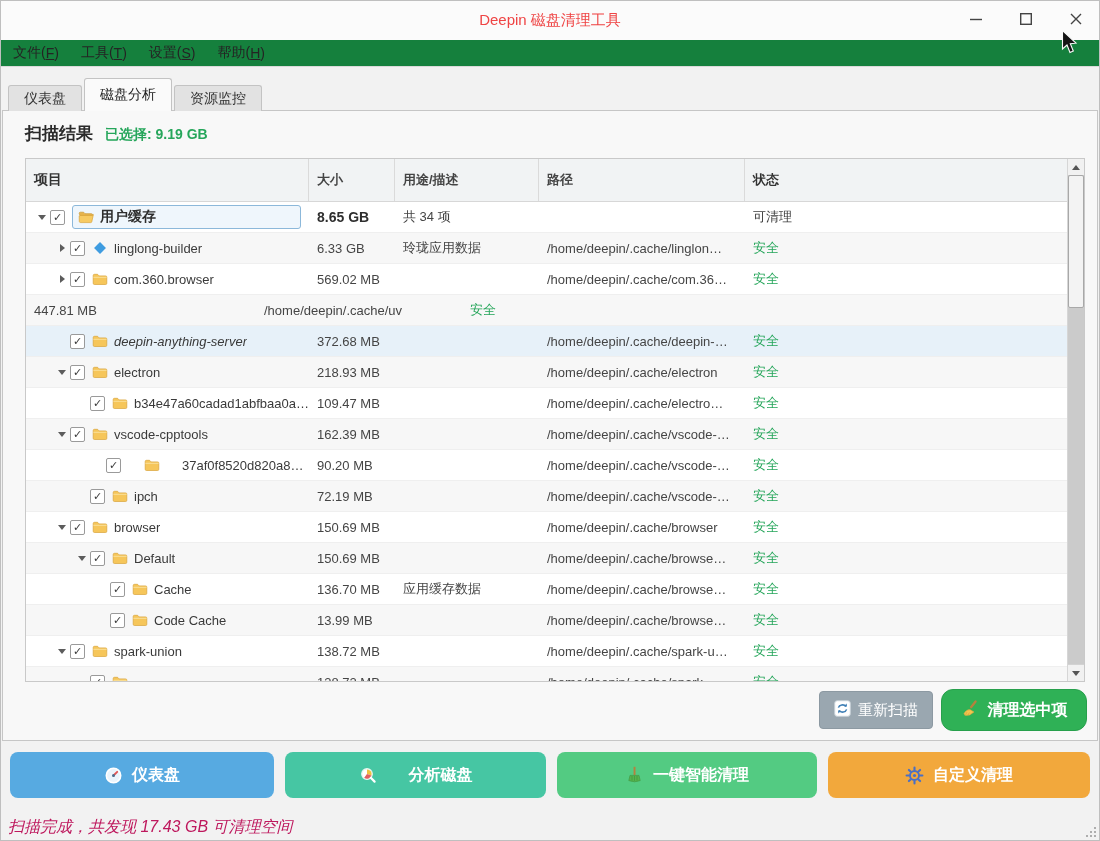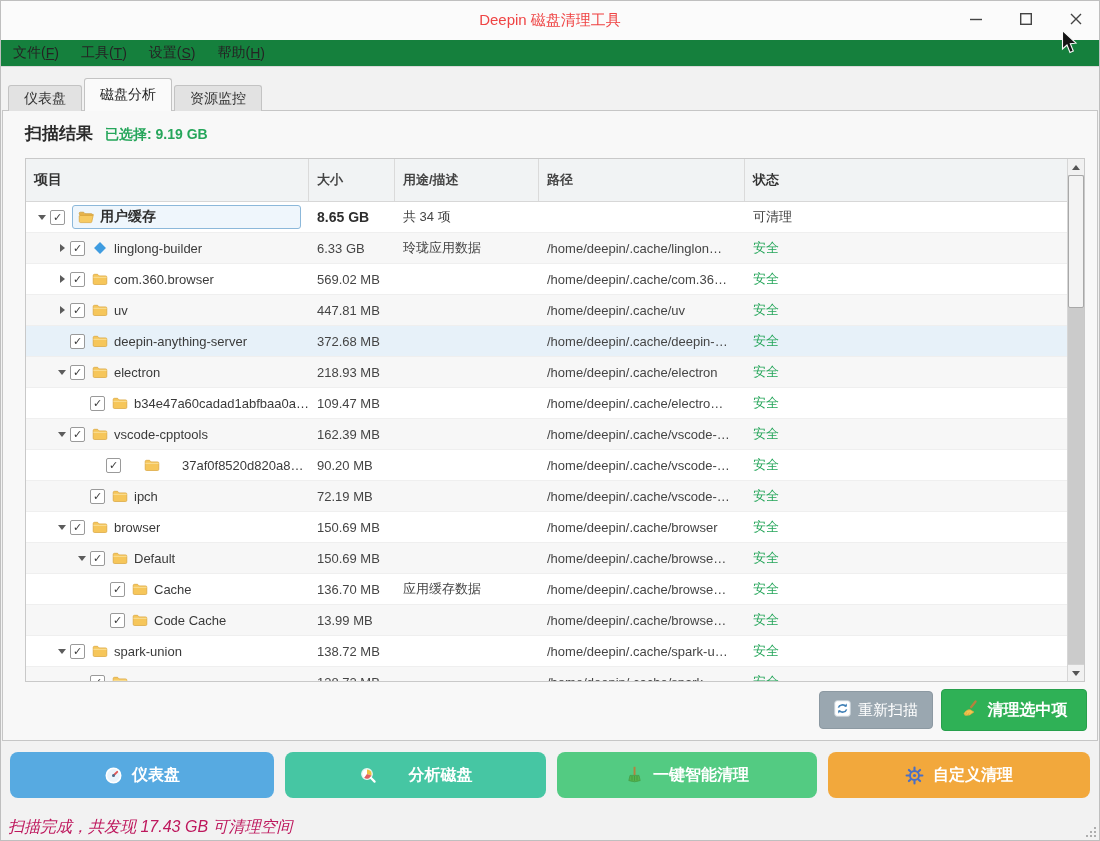--- a/index.html
+++ b/index.html
@@ -64,21 +64,21 @@
   .sb-btn{position:absolute;left:0;right:0;height:16px;background:#f1f1f1;display:flex;align-items:center;justify-content:center;}
   .sb-up{top:0;border-bottom:1px solid #d2d2d2;}
   .sb-down{bottom:0;border-top:1px solid #d2d2d2;}
   .sb-tri-up{width:0;height:0;border-left:4px solid transparent;border-right:4px solid transparent;border-bottom:5px solid #555;}
   .sb-tri-down{width:0;height:0;border-left:4px solid transparent;border-right:4px solid transparent;border-top:5px solid #555;}
   .sb-track{position:absolute;left:0;right:0;top:16px;bottom:16px;background:#cbcbcb;}
   .sb-thumb{position:absolute;left:0;right:0;top:0;height:133px;background:#f3f3f3;border:1px solid #a8a8a8;border-radius:2px;box-sizing:border-box;}
 
   
   .rescan-btn{position:absolute;left:816px;top:580px;width:114px;height:38px;background:#9aa7b0;border:1px solid #8c99a2;border-radius:4px;color:#fff;font-size:15px;display:flex;align-items:center;justify-content:center;gap:7px;font-family:inherit;}
-  .clean-btn{position:absolute;left:938px;top:578px;width:146px;height:42px;background:#2fb156;border:1px solid #27a04c;border-radius:4px;color:#fff;font-size:16px;font-weight:bold;display:flex;align-items:center;justify-content:center;gap:8px;font-family:inherit;}
+  .clean-btn{position:absolute;left:938px;top:578px;width:146px;height:42px;background:#2fb156;border:1px solid #27a04c;border-radius:12px;color:#fff;font-size:16px;font-weight:bold;display:flex;align-items:center;justify-content:center;gap:8px;font-family:inherit;}
 
   
   .bigbtn{position:absolute;top:752px;height:46px;border:none;border-radius:8px;color:#fff;font-size:16px;font-weight:bold;display:flex;align-items:center;justify-content:center;gap:9px;font-family:inherit;}
   .bigbtn:nth-of-type(1){left:10px;width:264px;}
   .bigbtn:nth-of-type(2){left:285px;width:261px;}
   .bigbtn:nth-of-type(3){left:557px;width:260px;}
   .bigbtn:nth-of-type(4){left:828px;width:262px;}
 
   
   .status-text{position:absolute;left:8px;top:817px;font-size:16px;color:#be185d;font-style:italic;}
@@ -215,40 +215,27 @@
                 </svg>
               </span>
               <span class="row-name">com.360.browser</span>
             </div>
             <div class="cell c1">569.02 MB</div>
             <div class="cell c2"></div>
             <div class="cell c3">/home/deepin/.cache/com.36…</div>
             <div class="cell c4 status-safe" style="color: rgb(38, 166, 91);">安全</div>
           </div>
           <div class="trow alt">
-            <div class="cell c0" style="padding-left: 28px;">
-              <span class="arrow-box">
-                <i class="tri-right"></i>
-              </span>
-              <span class="checkbox checked"></span>
-              <span class="row-icon">
-                <svg width="16" height="16" viewBox="0 0 16 16">
-                  <path d="M1.2 4.6q0-1.3 1.3-1.3h3.1l1.4 1.6h6.6q1.2 0 1.2 1.2v6.2q0 1.2-1.2 1.2H2.5q-1.3 0-1.3-1.3z" fill="#f6c65a" stroke="#d9a43a" stroke-width="0.7"></path>
-                  <path d="M1.4 6.3h13.2" stroke="#fbe09a" stroke-width="1"></path>
-                </svg>
-              </span>
-              <span class="row-name">uv</span>
-            </div>
             <div class="cell c1">447.81 MB</div>
             <div class="cell c2"></div>
             <div class="cell c3">/home/deepin/.cache/uv</div>
             <div class="cell c4 status-safe" style="color: rgb(38, 166, 91);">安全</div>
           </div>
           <div class="trow hovered">
-            <div class="cell c0" style="padding-left: 28px;">
+            <div class="cell c0" style="padding-left: 28px; font-style: italic;">
               <span class="arrow-box"></span>
               <span class="checkbox checked"></span>
               <span class="row-icon">
                 <svg width="16" height="16" viewBox="0 0 16 16">
                   <path d="M1.2 4.6q0-1.3 1.3-1.3h3.1l1.4 1.6h6.6q1.2 0 1.2 1.2v6.2q0 1.2-1.2 1.2H2.5q-1.3 0-1.3-1.3z" fill="#f6c65a" stroke="#d9a43a" stroke-width="0.7"></path>
                   <path d="M1.4 6.3h13.2" stroke="#fbe09a" stroke-width="1"></path>
                 </svg>
               </span>
               <span class="row-name">deepin-anything-server</span>
             </div>

